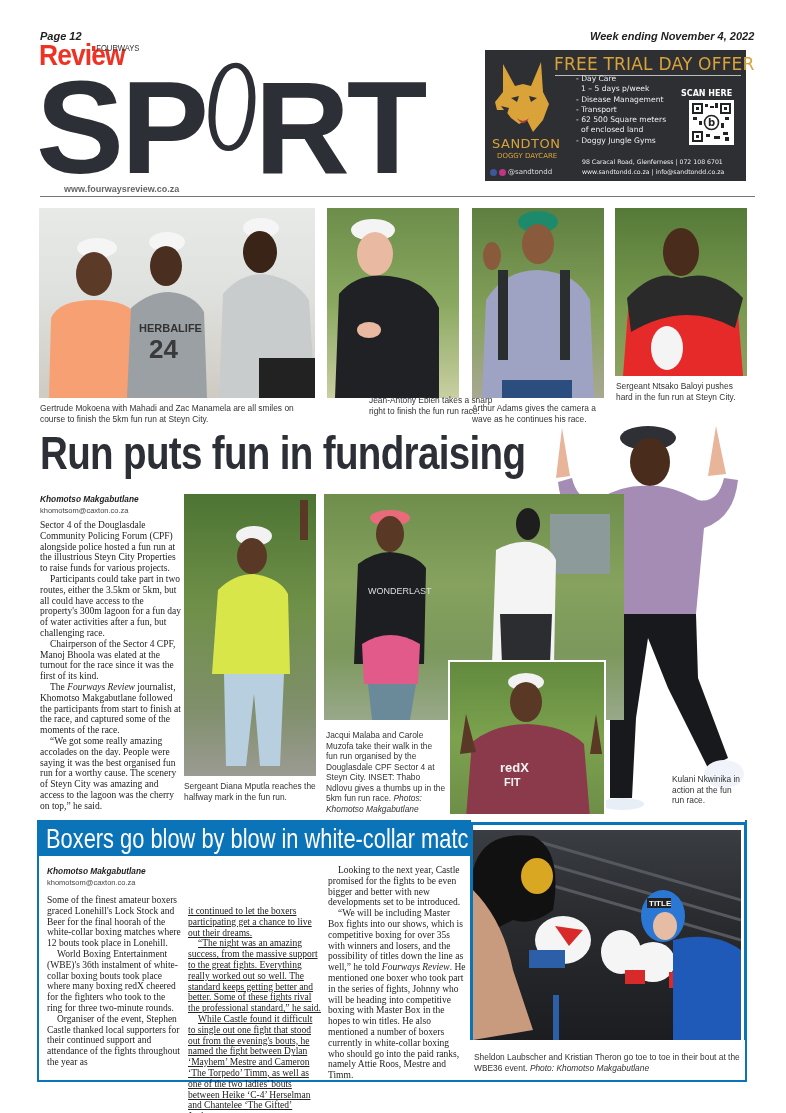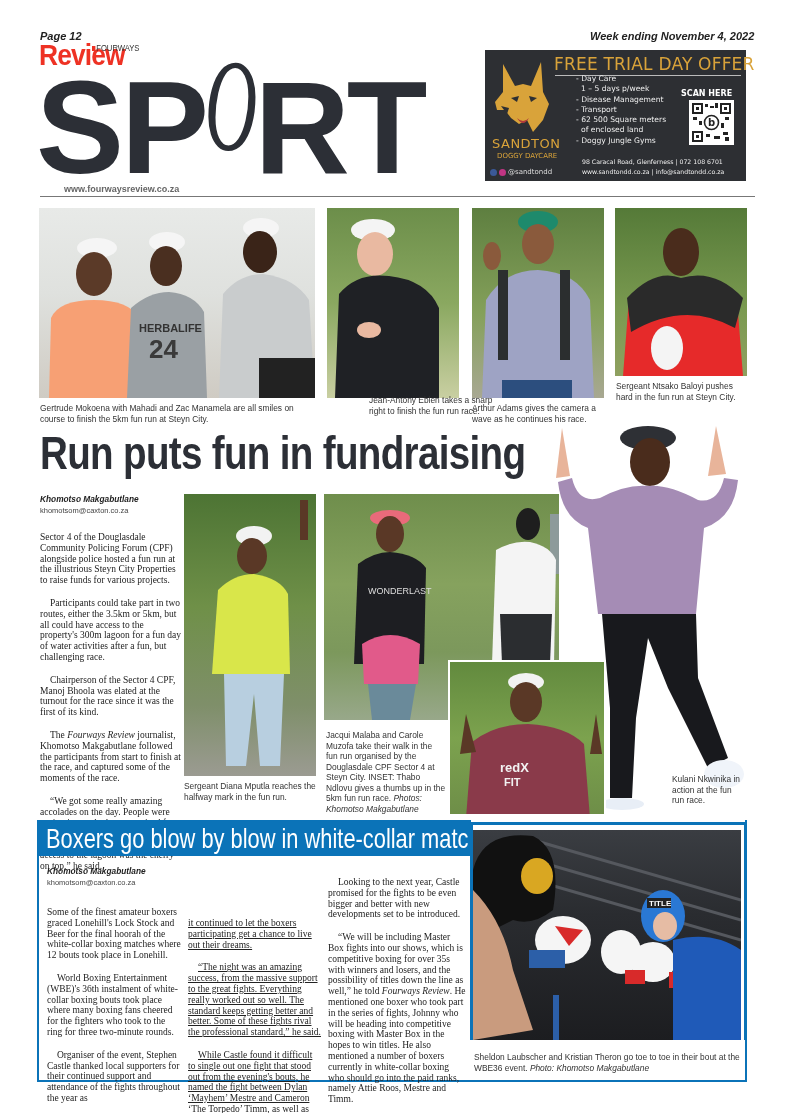--- a/index.html
+++ b/index.html
@@ -38,21 +38,21 @@
   
   .photo { position: absolute; overflow: hidden; }
   .caption { position: absolute; font: 8.4px "Liberation Sans", sans-serif; color: #333; line-height: 10.5px; }
   .caption em { font-style: italic; }
 
   .headline { left: 40px; top: 427px; font: bold 47px "Liberation Sans Narrow", "Liberation Sans", sans-serif; color: #2c2f36; transform: scaleX(0.82); transform-origin: left top; letter-spacing: -0.8px; white-space: nowrap; line-height: 52px; }
 
   .byline { font: italic bold 8.3px "Liberation Sans", sans-serif; color: #222; }
   .email { font: 7.5px "Liberation Sans", sans-serif; color: #444; }
   .body { font: 9.5px "Liberation Serif", serif; color: #222; line-height: 10.8px; }
-  .body p { text-indent: 10px; margin-top: 12px; }
+  .body p { text-indent: 10px; }
   .body p.first { text-indent: 0; }
 
   
   .box-frame { left: 37px; top: 820px; width: 710px; height: 262px; border: 2px solid #0b73b8; border-top: none; }
   .box-head { left: 37px; top: 820px; width: 434px; height: 36px; background: #0b73b8; }
   .box-head-title { left: 46px; top: 823px; font: 28px "Liberation Sans Narrow", "Liberation Sans", sans-serif; color: #fff; transform: scaleX(0.78); transform-origin: left top; white-space: nowrap; line-height: 32px; }
   .box-photo-frame { left: 470px; top: 822px; width: 277px; height: 218px; border: 3px solid #0b73b8; border-bottom: none; }
 </style>
 </head>
 <body>
@@ -208,21 +208,21 @@
   <svg width="132" height="282" viewBox="0 0 132 282">
     <ellipse cx="70" cy="42" rx="18" ry="10" fill="#f2f2f2"></ellipse>
     <ellipse cx="68" cy="62" rx="15" ry="18" fill="#5a3826"></ellipse>
     <path d="M28 180 L34 96 Q50 80 70 80 Q96 84 104 100 L106 180 Z" fill="#d9e64a"></path>
     <rect x="116" y="6" width="8" height="40" fill="#5a3826"></rect>
     <path d="M40 180 L100 180 L96 272 L76 272 L70 200 L62 272 L42 272 Z" fill="#b8cfe0"></path>
   </svg>
 </div>
 <div class="caption" style="left:184px;top:781px;width:135px;">Sergeant Diana Mputla reaches the halfway mark in the fun run.</div>
 
-<div class="photo" style="left:324px;top:494px;width:235px;height:226px;background:linear-gradient(180deg,#6f8e4c 0%,#86a25e 40%,#7c985c 70%,#98a88a 100%);">
+<div class="photo" style="left:324px;top:494px;width:300px;height:226px;background:linear-gradient(180deg,#6f8e4c 0%,#86a25e 40%,#7c985c 70%,#98a88a 100%);">
   <svg width="286" height="226" viewBox="0 0 286 226">
     <rect x="226" y="20" width="60" height="60" fill="#8d9a9a"></rect>
     <ellipse cx="66" cy="24" rx="20" ry="8" fill="#e96a7a"></ellipse>
     <ellipse cx="66" cy="40" rx="14" ry="18" fill="#5a3826"></ellipse>
     <path d="M30 170 L34 70 Q50 58 66 58 Q92 60 102 74 L100 170 Z" fill="#1d1e22"></path>
     <text x="44" y="100" font-size="9" fill="#ddd" font-family="Liberation Sans, sans-serif">WONDERLAST</text>
     <path d="M38 150 Q66 132 96 150 L94 190 L40 190 Z" fill="#e15a8a"></path>
     <path d="M44 190 L92 190 L86 226 L48 226 Z" fill="#6a8a9a"></path>
     <ellipse cx="204" cy="30" rx="12" ry="16" fill="#1e1e1e"></ellipse>
     <path d="M168 170 L172 56 Q190 46 206 48 Q226 52 232 66 L230 170 Z" fill="#f4f4f4"></path>
@@ -253,21 +253,21 @@
 <div class="abs box-head"></div>
 <div class="abs box-head-title">Boxers go blow by blow in white-collar match</div>
 
 <div class="abs" style="left:47px;top:866px;width:140px;">
   <div class="byline">Khomotso Makgabutlane</div>
   <div class="email" style="margin-top:2px;">khomotsom@caxton.co.za</div>
 </div>
 
 <div class="abs body" style="left:47px;top:895px;width:135px;">
   <p class="first">Some of the finest amateur boxers graced Lonehill's Lock Stock and Beer for the final hoorah of the white-collar boxing matches where 12 bouts took place in Lonehill.</p>
-  <p>World Boxing Entertainment (WBE)'s 36th instalment of white-collar boxing bouts took place where many boxing fans cheered for the fighters who took to the ring for three two-minute rounds.</p>
+  <p>World Boxing Entertainment (WBE)'s 36th instalment of white-collar boxing bouts took place where many boxing redX cheered for the fighters who took to the ring for three two-minute rounds.</p>
   <p>Organiser of the event, Stephen Castle thanked local supporters for their continued support and attendance of the fights throughout the year as</p>
 </div>
 
 <div class="abs body" style="left:188px;top:906px;width:134px;text-decoration:underline;">
   <p class="first">it continued to let the boxers participating get a chance to live out their dreams.</p>
   <p>“The night was an amazing success, from the massive support to the great fights. Everything really worked out so well. The standard keeps getting better and better. Some of these fights rival the professional standard,” he said.</p>
   <p>While Castle found it difficult to single out one fight that stood out from the evening's bouts, he named the fight between Dylan ‘Mayhem’ Mestre and Cameron ‘The Torpedo’ Timm, as well as one of the two ladies' bouts between Heike ‘C-4’ Herselman and Chantelee ‘The Gifted’ Joubert.</p>
 </div>
 
 <div class="abs body" style="left:328px;top:865px;width:138px;">

